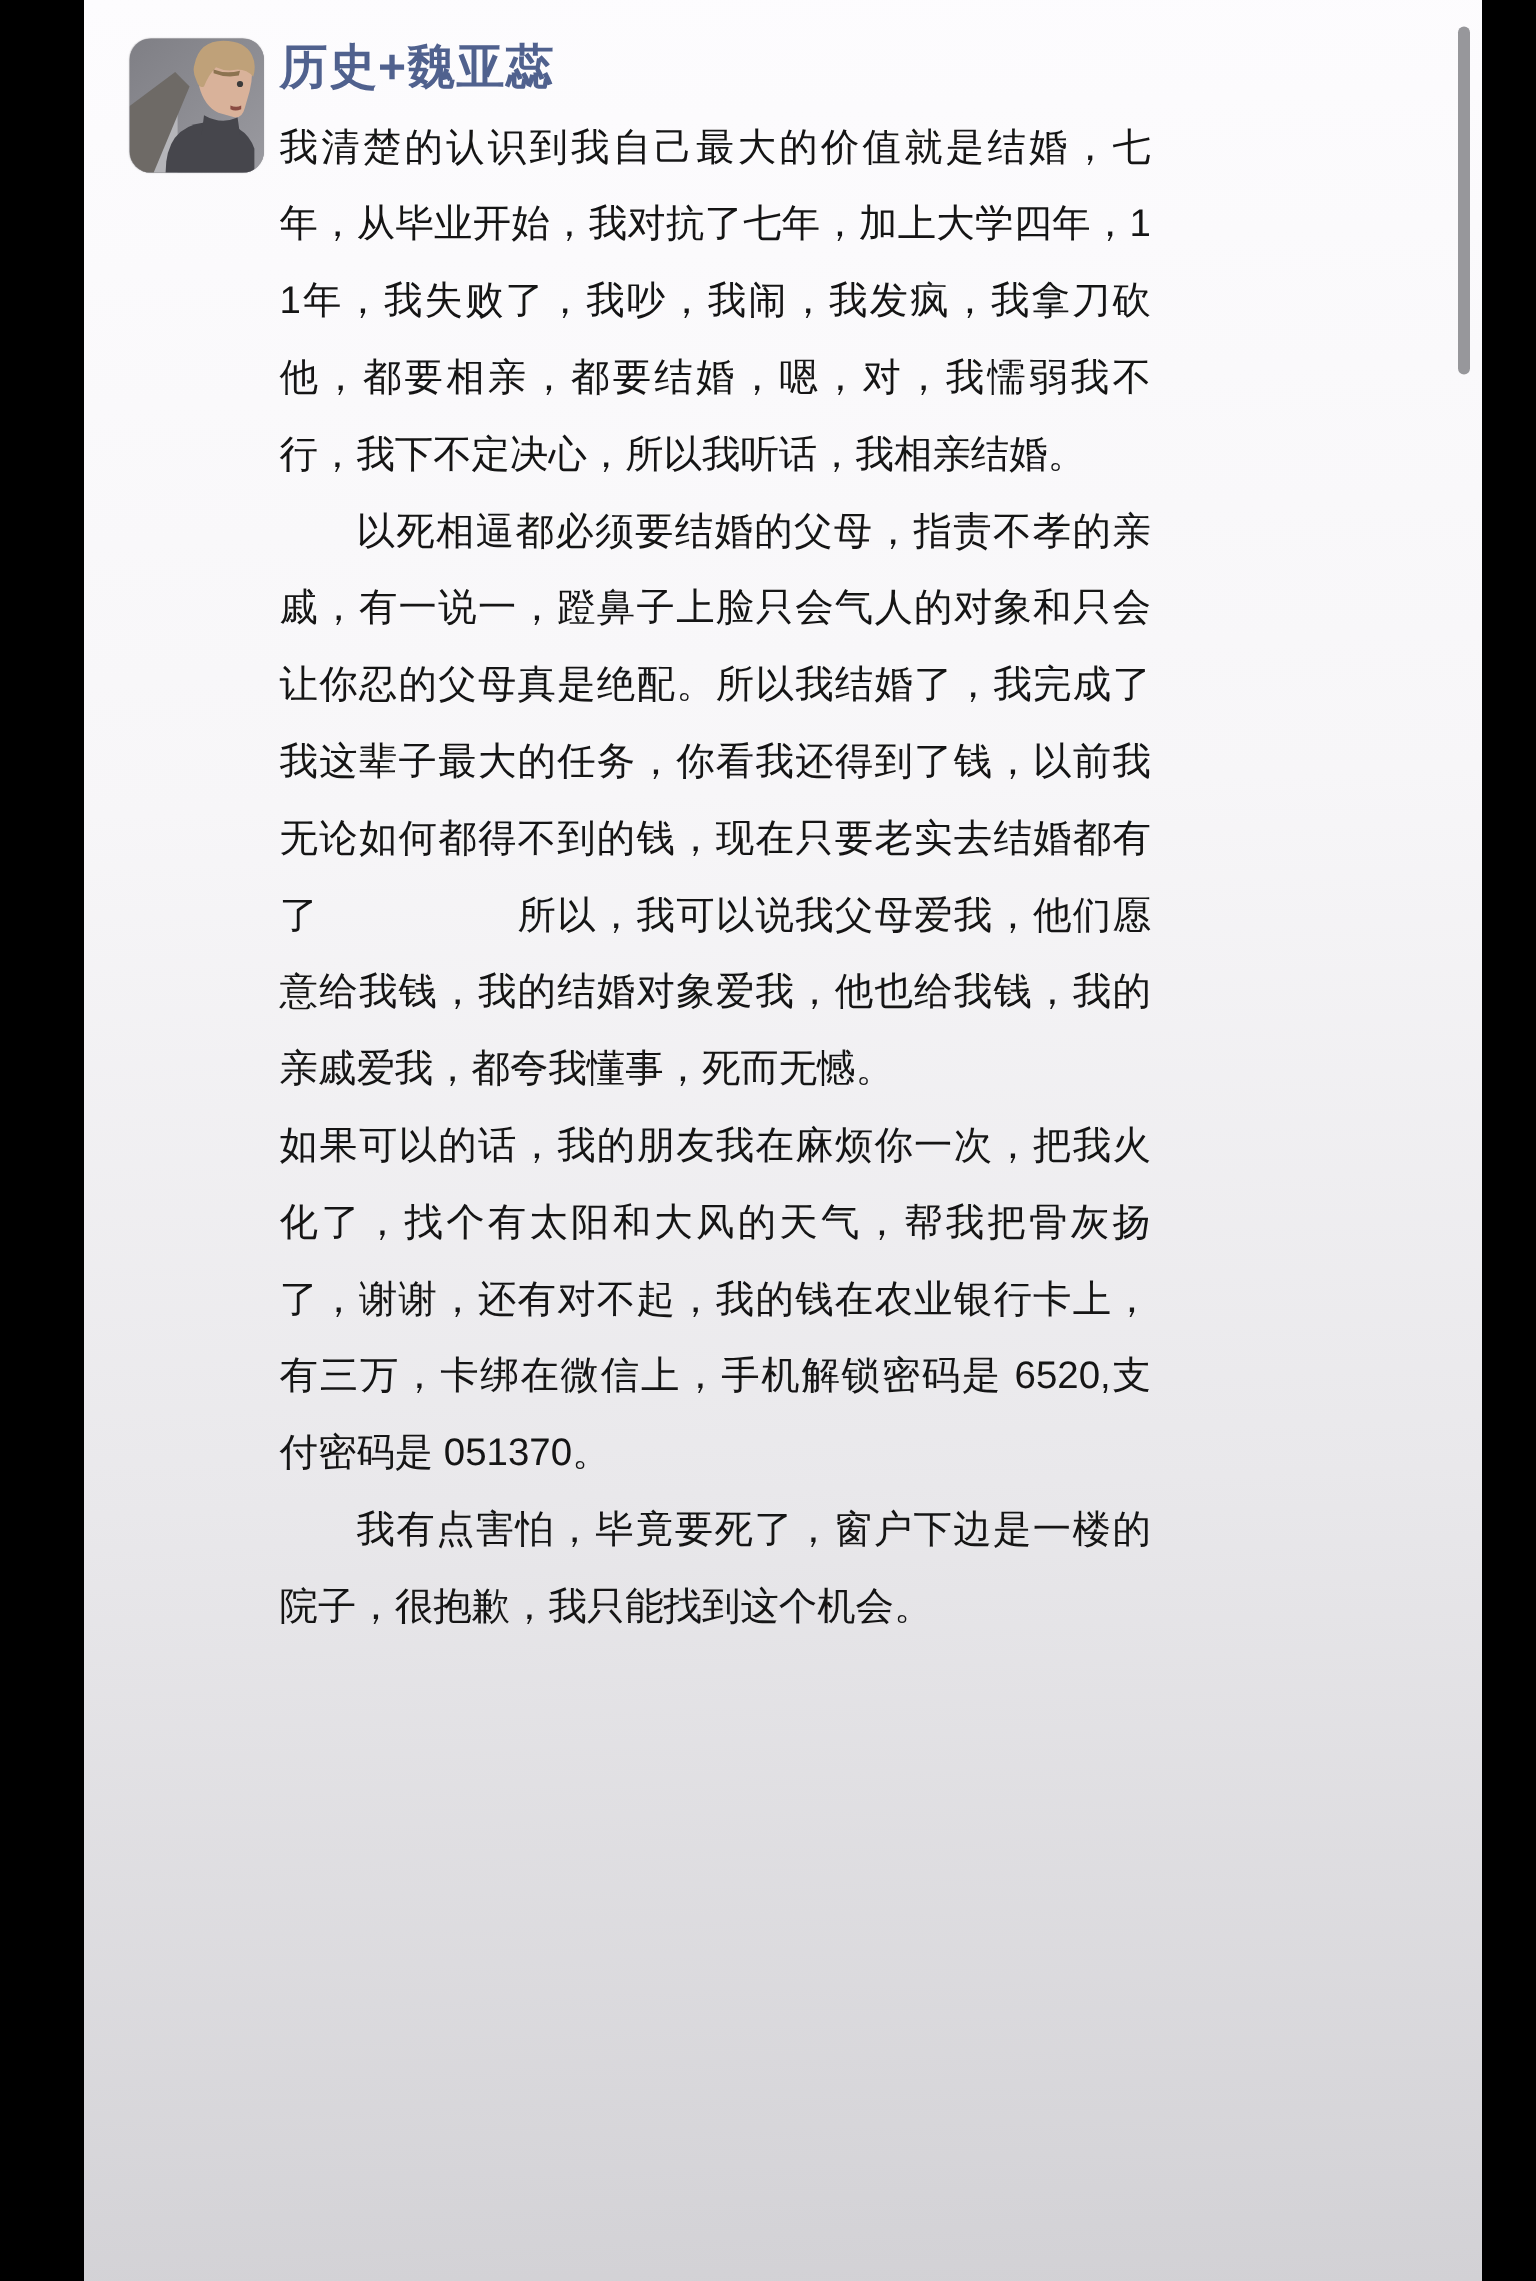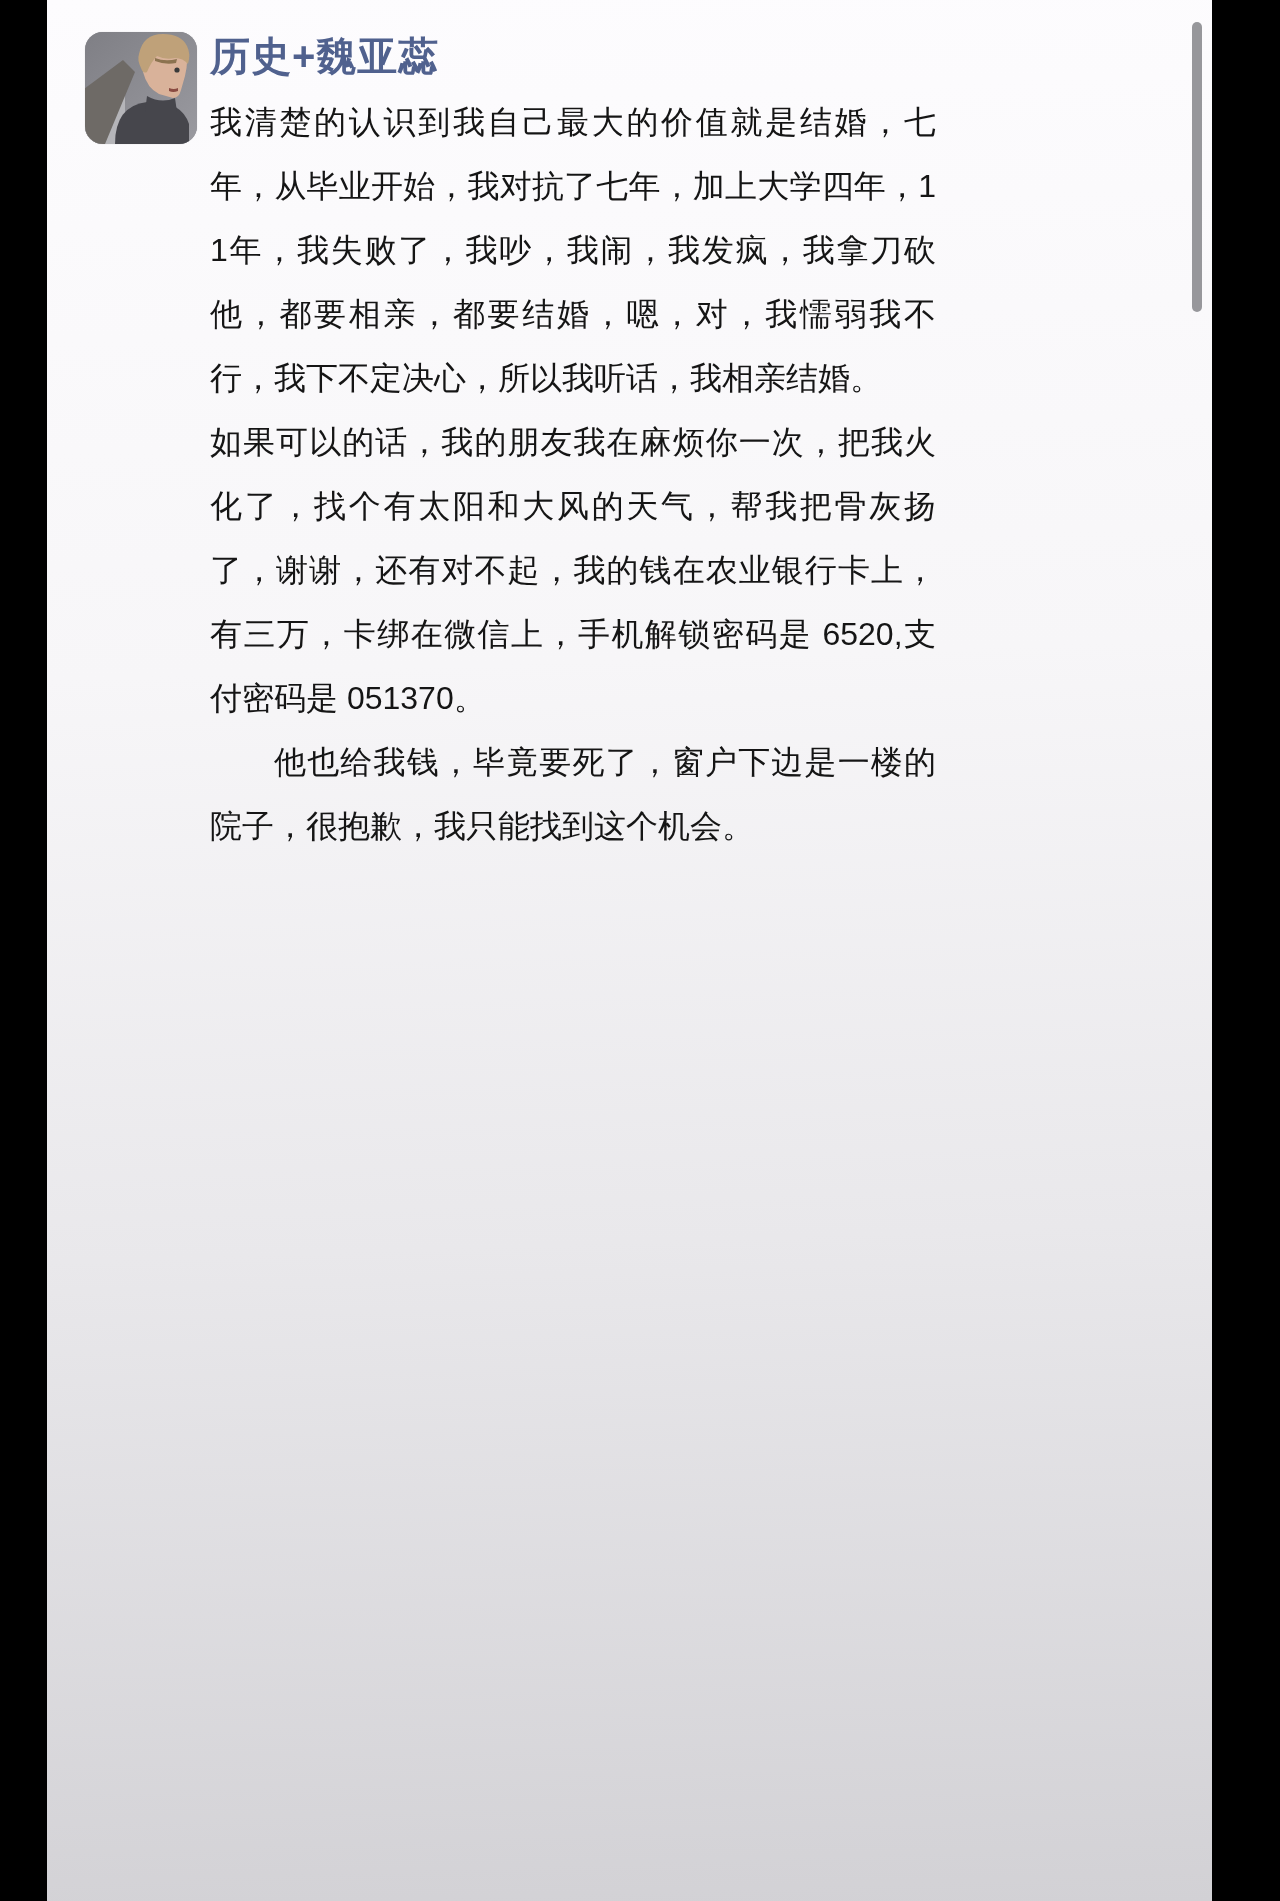--- a/index.html
+++ b/index.html
@@ -18,21 +18,21 @@
     position: absolute;
     top: 0;
     height: 100%;
     background: #000000;
   }
   .side-bar.left  { left: 0;  width: 57px; }
   .side-bar.right { right: 0; width: 58px; }
 
   .screen {
     position: absolute;
-    left: 47px;
+    left: 70px;
     top: 0;
     width: 1165px;
     height: 1901px;
     background: linear-gradient(178deg, #fdfcfe 0%, #f7f6f8 35%, #e9e8eb 65%, #d2d1d5 100%);
     overflow: hidden;
   }
 
   .scrollbar-thumb {
     position: absolute;
     left: 1145px;
@@ -118,22 +118,23 @@
         <circle cx="92" cy="38" r="2.6" fill="#3a3a3a"></circle>
         <path d="M84 56 Q89 58 93 56 L93 59 Q88 61 84 59 Z" fill="#8a4b42"></path>
         <path d="M62 64 Q76 72 90 66 L92 80 L60 80 Z" fill="#46464c"></path>
       </svg>
     </div>
 
     <div class="post-content">
       <div class="nickname">历史+魏亚蕊</div>
       <div class="post-body">
           <p class="para">我清楚的认识到我自己最大的价值就是结婚，七年，从毕业开始，我对抗了七年，加上大学四年，11年，我失败了，我吵，我闹，我发疯，我拿刀砍他，都要相亲，都要结婚，嗯，对，我懦弱我不行，我下不定决心，所以我听话，我相亲结婚。</p>
+          <p class="para indent">以死相逼都必须要结婚的父母，指责不孝的亲戚，有一说一，蹬鼻子上脸只会气人的对象和只会让你忍的父母真是绝配。所以我结婚了，我完成了我这辈子最大的任务，你看我还得到了钱，以前我无论如何都得不到的钱，现在只要老实去结婚都有了　　　　　所以，我可以说我父母爱我，他们愿意给我钱，我的结婚对象爱我，他也给我钱，我的亲戚爱我，都夸我懂事，死而无憾。</p>
           <p class="para">如果可以的话，我的朋友我在麻烦你一次，把我火化了，找个有太阳和大风的天气，帮我把骨灰扬了，谢谢，还有对不起，我的钱在农业银行卡上，有三万，卡绑在微信上，手机解锁密码是 6520,支付密码是 051370。</p>
-          <p class="para indent">他也给我钱，毕竟要死了，窗户下边是一楼的院子，很抱歉，我只能找到这个机会。</p>
+          <p class="para indent">我有点害怕，毕竟要死了，窗户下边是一楼的院子，很抱歉，我只能找到这个机会。</p>
         </div>
     </div>
 
   </div>
 
   <div class="scrollbar-thumb"></div>
 
 </div>
 
 </body></html>

